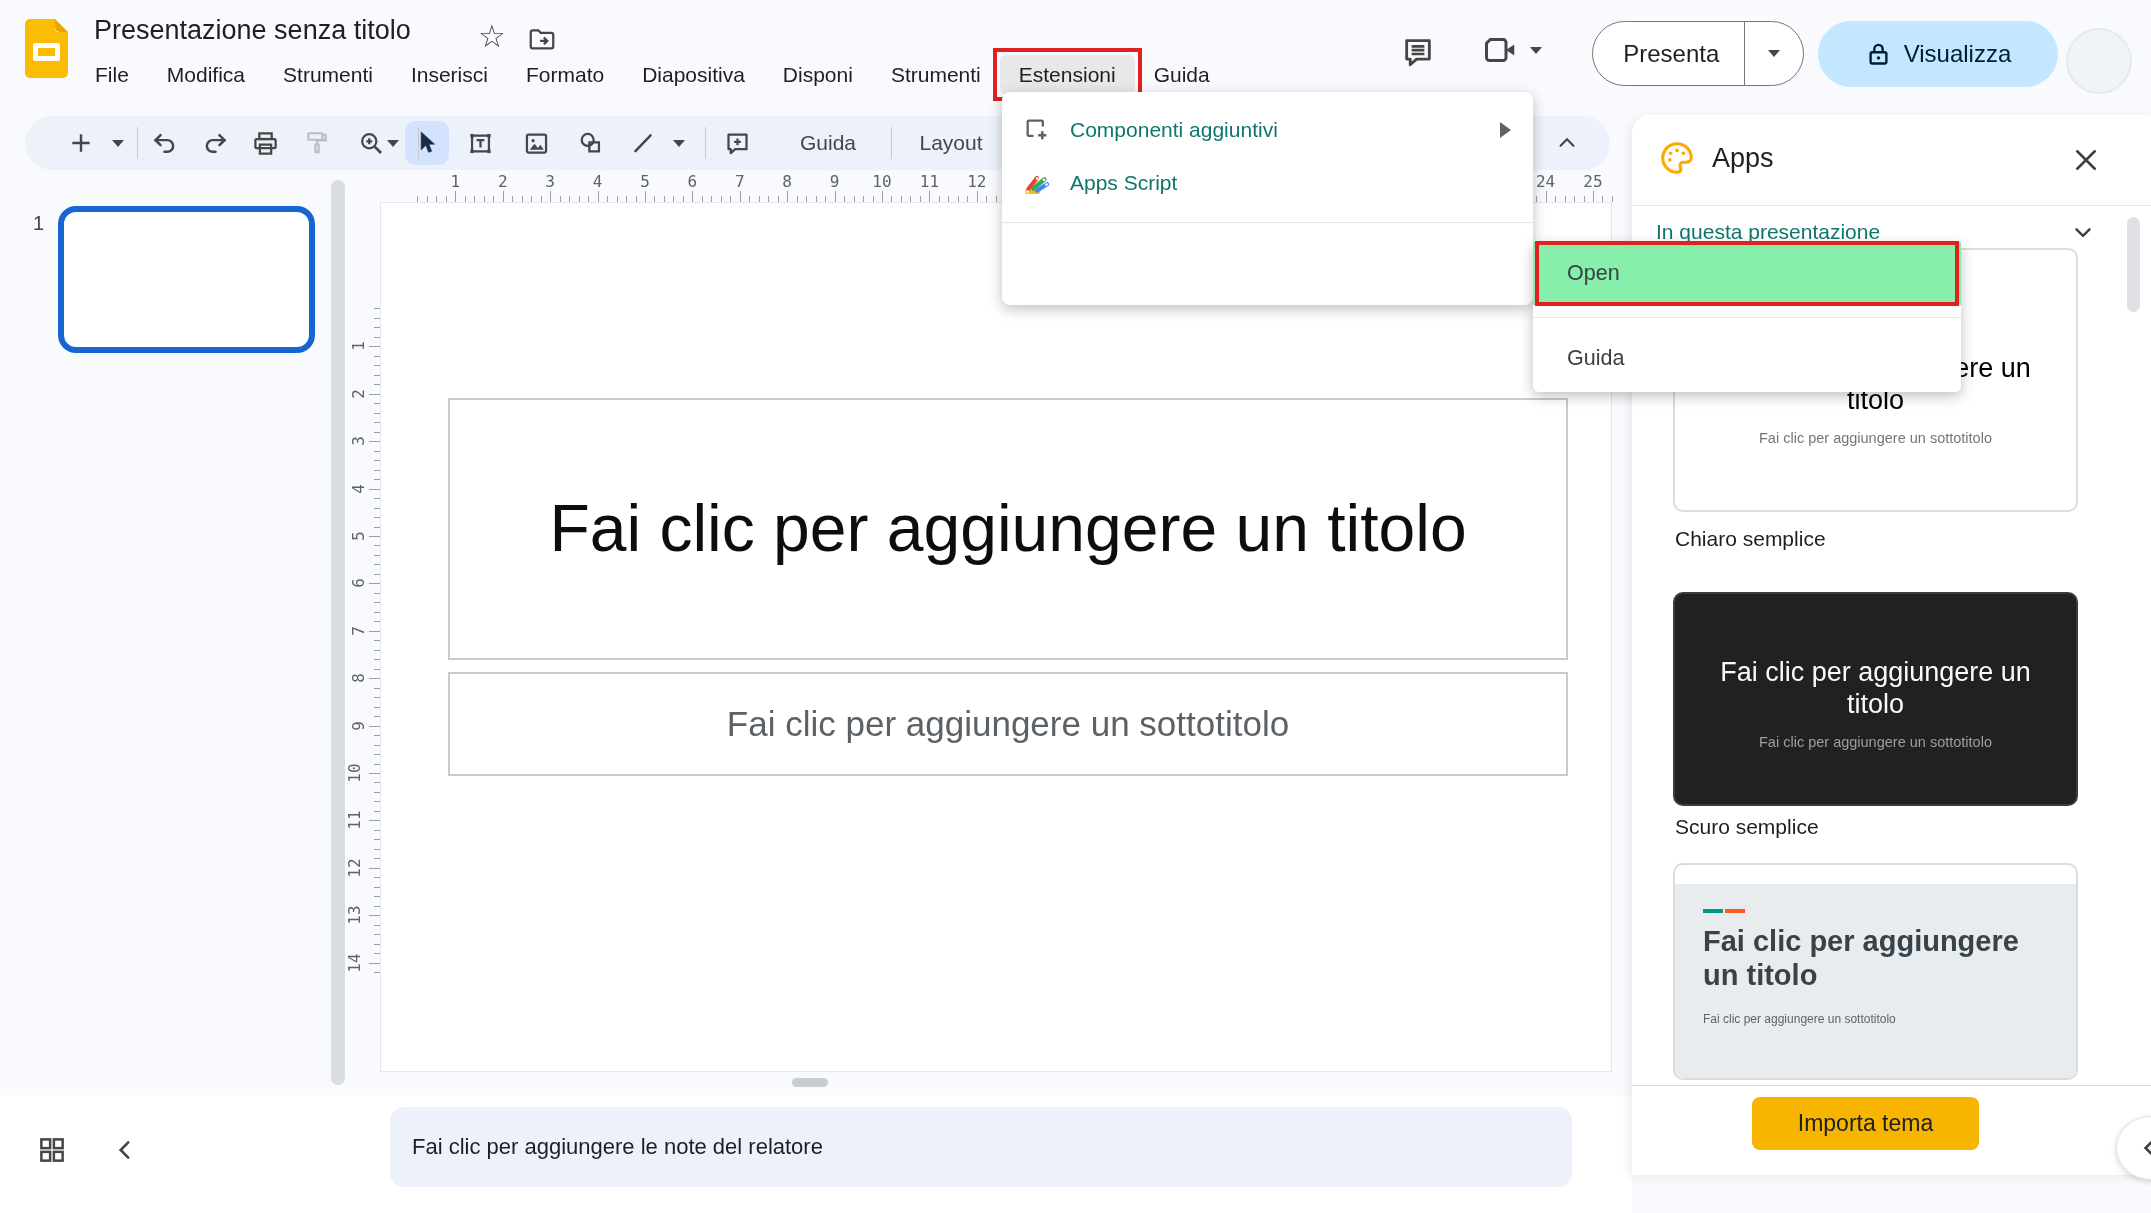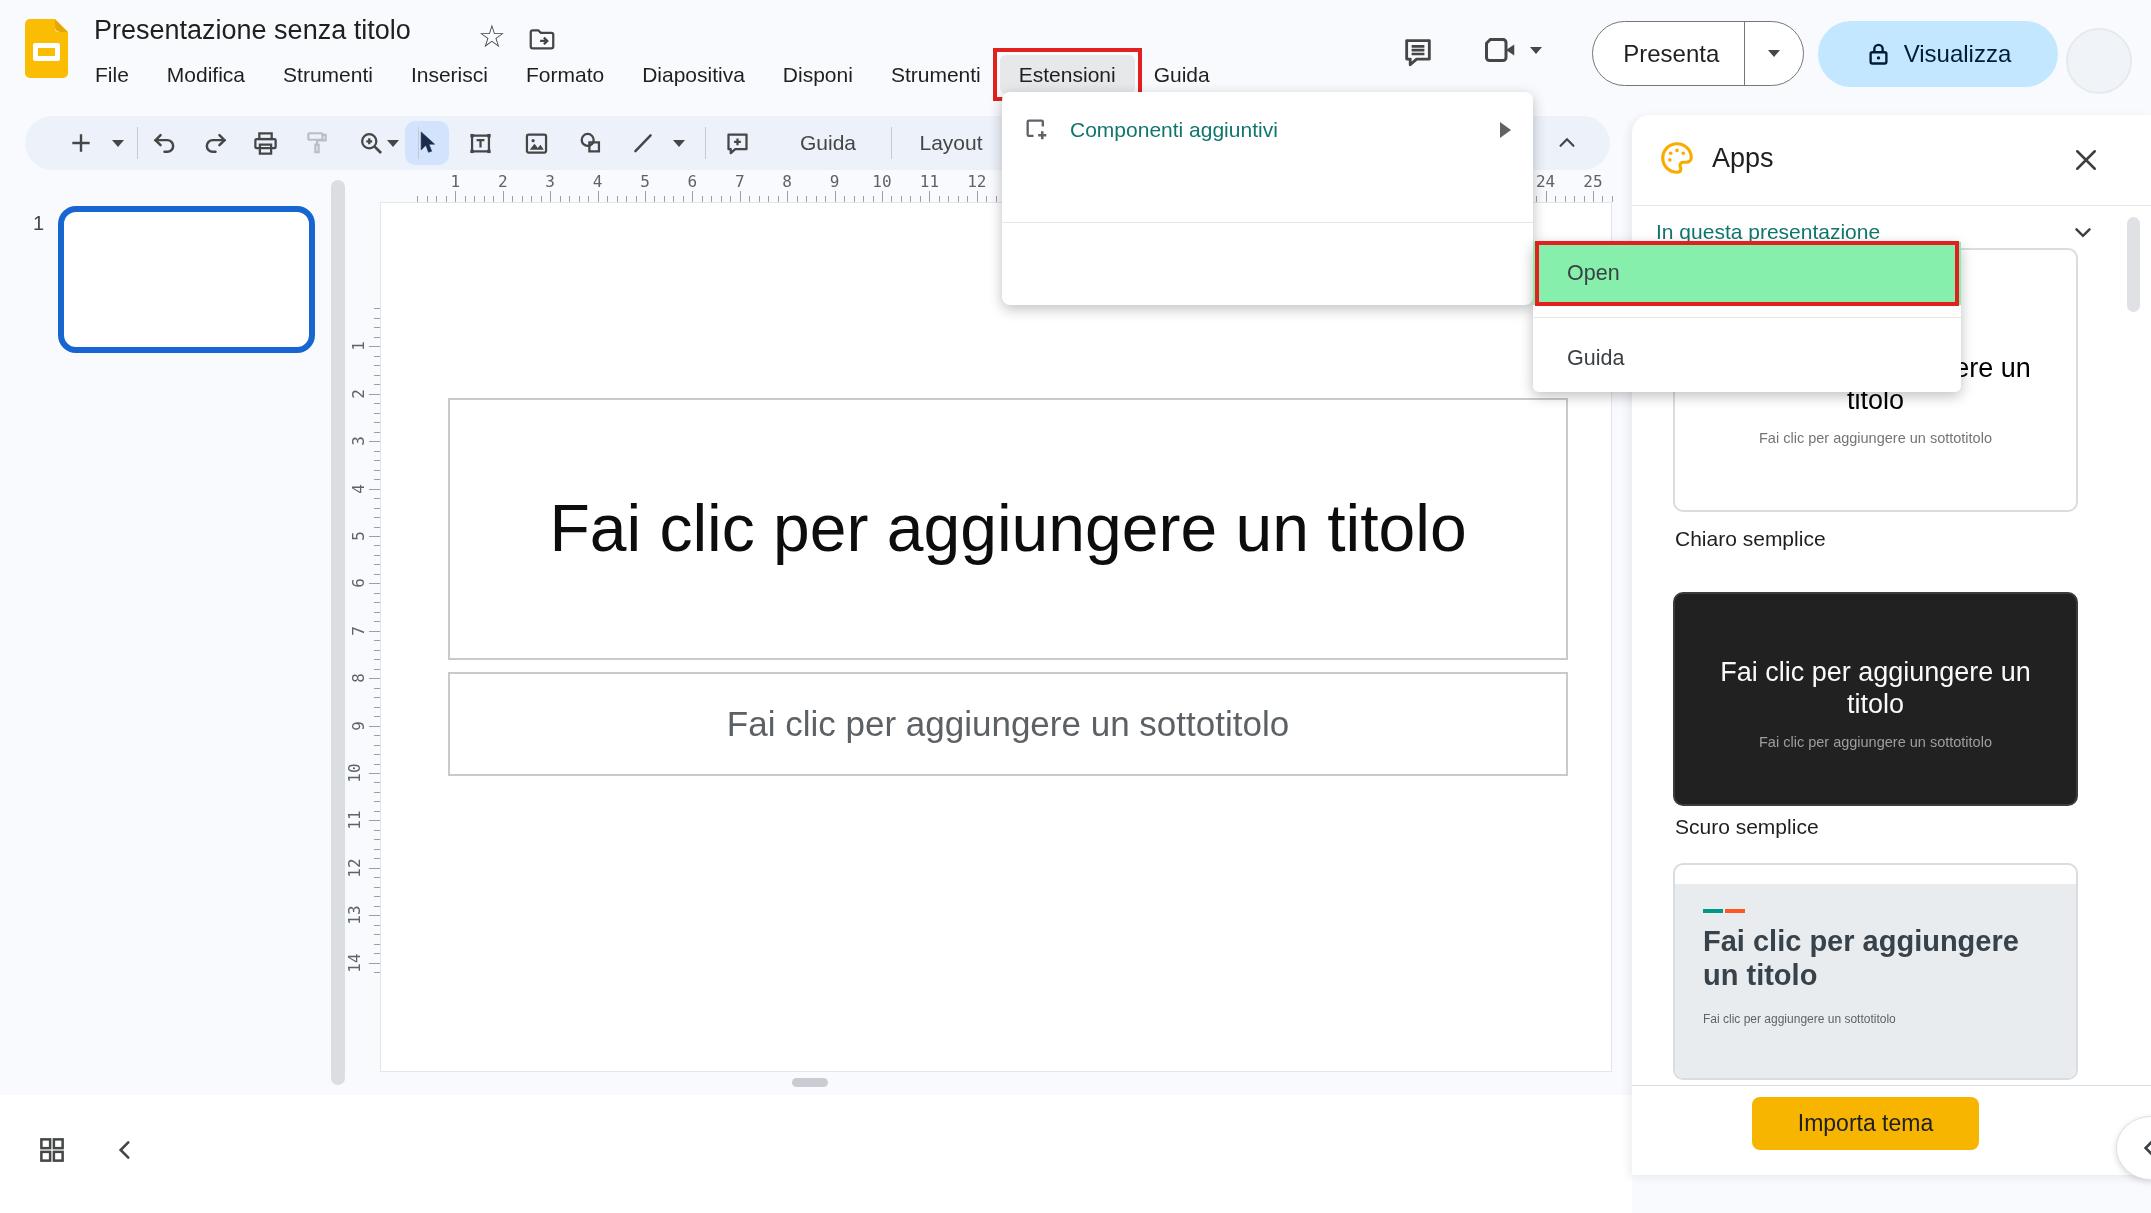--- a/index.html
+++ b/index.html
@@ -550,20 +550,23 @@
         <rect x="13.5" y="3.5" width="7" height="7"></rect>
       <rect x="3.5" y="13.5" width="7" height="7"></rect>
         <rect x="13.5" y="13.5" width="7" height="7"></rect>
     </svg>
   </div>
   <div class="abs icon-btn" style="left:103px; top:33px;">
     <svg width="26" height="26" viewBox="0 0 24 24" fill="none" stroke="#444746" stroke-width="2.4" stroke-linecap="round">
         <path d="M15 5 L8 12 L15 19"></path>
       </svg>
   </div>
+  <div class="notes-box">
+    <span class="notes-text">Fai clic per aggiungere le note del relatore</span>
+  </div>
 </div>
 
 <div class="abs panel">
   <div class="abs" style="left:26px; top:24px;">
     <svg width="38" height="38" viewBox="0 0 24 24" fill="none" stroke="#f9ab00" stroke-width="2">
       <path d="M12 3 a9 9 0 1 0 0 18 c1.6 0 2.4-1 2.4-2.1 0-.9-.5-1.4-.5-2.2 0-1.1.9-2 2-2 h2 A3.1 3.1 0 0 0 21 11.6 C20.8 6.8 16.9 3 12 3 Z"></path>
       <circle cx="8" cy="9" r="1.15" fill="#f9ab00" stroke="none"></circle>
         <circle cx="12" cy="7.2" r="1.15" fill="#f9ab00" stroke="none"></circle>
       <circle cx="16" cy="9" r="1.15" fill="#f9ab00" stroke="none"></circle>
         <circle cx="7.5" cy="13.2" r="1.15" fill="#f9ab00" stroke="none"></circle>
@@ -624,20 +627,35 @@
   <div class="menu-row" style="top:15px; height:46px;">
     <span class="mi-icon">
       <svg width="28" height="28" viewBox="0 0 24 24" fill="none" stroke="#5f6368" stroke-width="2">
         <path d="M17 9 V5 a1 1 0 0 0 -1 -1 H5 a1 1 0 0 0 -1 1 v11 a1 1 0 0 0 1 1 h4"></path>
         <path d="M16.5 13 v7 M13 16.5 h7" stroke-width="2.2"></path>
       </svg>
     </span>
     <span class="mi-label">Componenti aggiuntivi</span>
     <span class="subarrow"></span>
   </div>
+  <div class="menu-row" style="top:65px; height:52px;">
+    <span class="mi-icon">
+      <svg width="30" height="30" viewBox="0 0 24 24" fill="none" stroke-linecap="round">
+        <path d="M4 19 L13 19" stroke="#fbbc04" stroke-width="3.4"></path>
+        <path d="M5 17 L12 8" stroke="#ea4335" stroke-width="3.4"></path>
+        <path d="M9 16.5 L18 9" stroke="#34a853" stroke-width="3.4"></path>
+        <path d="M12 18 L20 13" stroke="#4285f4" stroke-width="3.4"></path>
+        <circle cx="4.5" cy="18.8" r="1.1" fill="#fff"></circle>
+          <circle cx="12.2" cy="8.4" r="1.1" fill="#fff"></circle>
+        <circle cx="17.6" cy="9.4" r="1.1" fill="#fff"></circle>
+          <circle cx="19.6" cy="13.2" r="1.1" fill="#fff"></circle>
+      </svg>
+    </span>
+    <span class="mi-label">Apps Script</span>
+  </div>
   <span class="menu-sep" style="top:130px;"></span>
 </div>
 
 <div class="abs sub-menu">
   <div class="open-row">
     <span class="sub-label">Open</span>
     <span class="red-inline" style="inset:-1px 2px;"></span>
   </div>
   <span class="sub-sep"></span>
   <div class="guida-row">

